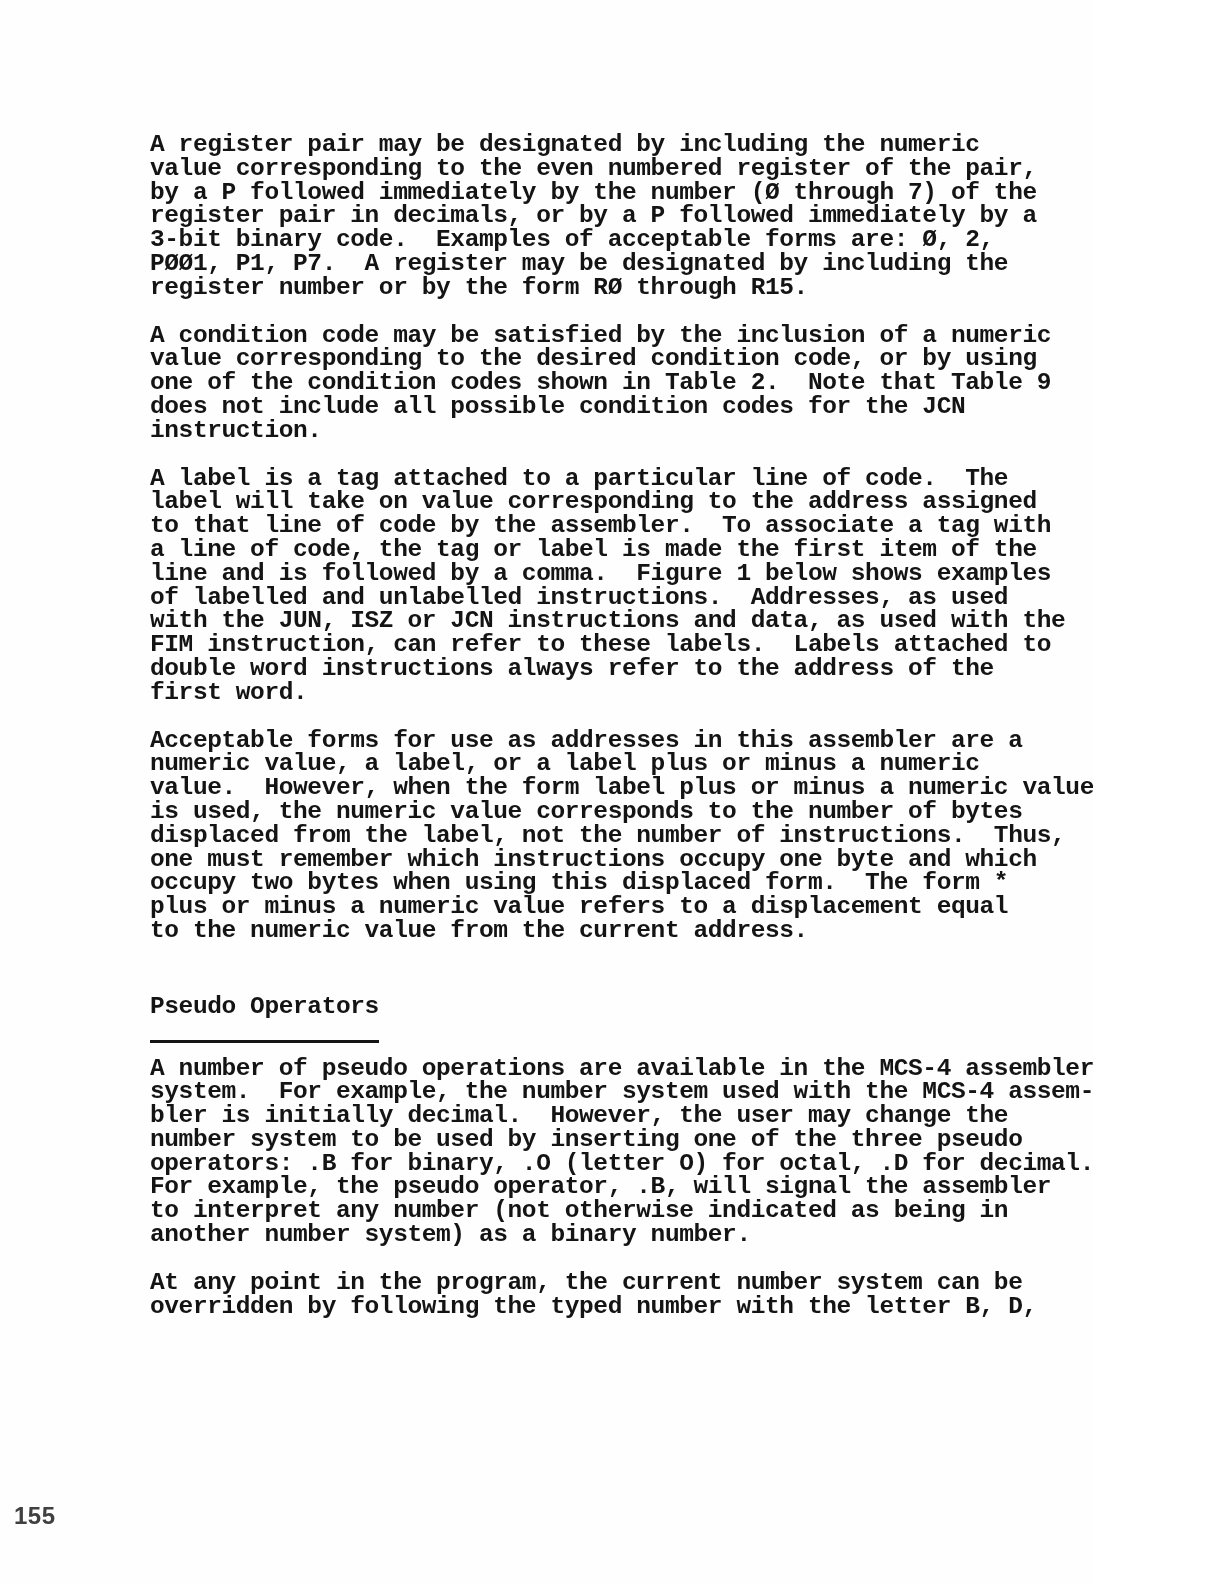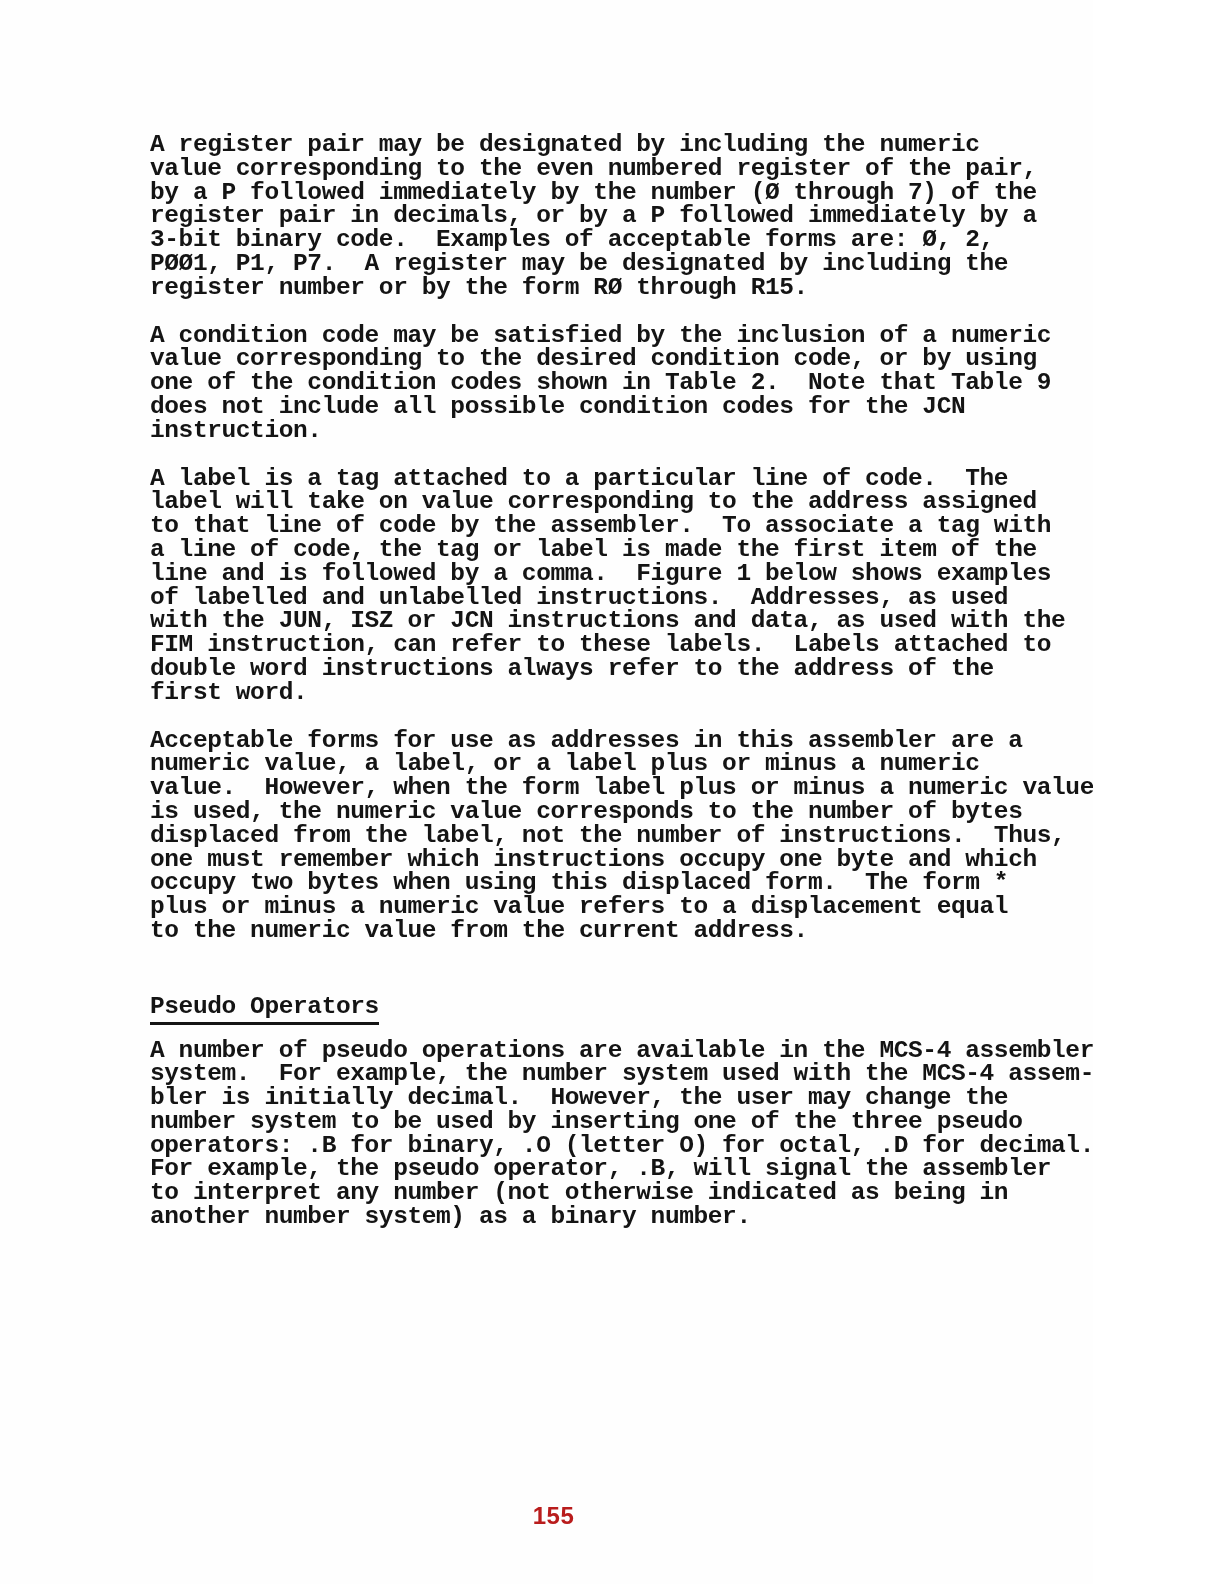--- a/index.html
+++ b/index.html
@@ -33,33 +33,33 @@
   .section-heading {
     margin: 52px 0 14px 0;
     font-size: 24.5px;
     line-height: 23.8px;
     font-weight: 700;
     letter-spacing: -0.4px;
   }
   .section-heading .underlined {
     display: inline-block;
     border-bottom: 3px solid #141414;
-    padding-bottom: 3px;
+    padding-bottom: 21px;
   }
   .page-number {
     position: absolute;
     left: 0;
     right: 0;
     top: 1502px;
-    text-align: center;
+    text-align: left;
     font-family: "Liberation Sans", sans-serif;
     font-size: 24px;
     font-weight: 700;
     letter-spacing: 0.5px;
-    color: #b91c1c;
+    color: #404040;
     text-indent: 14px;
   }
 </style>
 </head>
 <body>
 
 <div class="page">
   <div class="text-column">
 
     <p class="para">A register pair may be designated by including the numeric
@@ -104,17 +104,19 @@
 
     <p class="para">A number of pseudo operations are available in the MCS-4 assembler
 system.  For example, the number system used with the MCS-4 assem-
 bler is initially decimal.  However, the user may change the
 number system to be used by inserting one of the three pseudo
 operators: .B for binary, .O (letter O) for octal, .D for decimal.
 For example, the pseudo operator, .B, will signal the assembler
 to interpret any number (not otherwise indicated as being in
 another number system) as a binary number.</p>
 
+    <p class="para">At any point in the program, the current number system can be
+overridden by following the typed number with the letter B, D,</p>
 
   </div>
 
   <div class="page-number">155</div>
 </div>
 
 </body></html>

